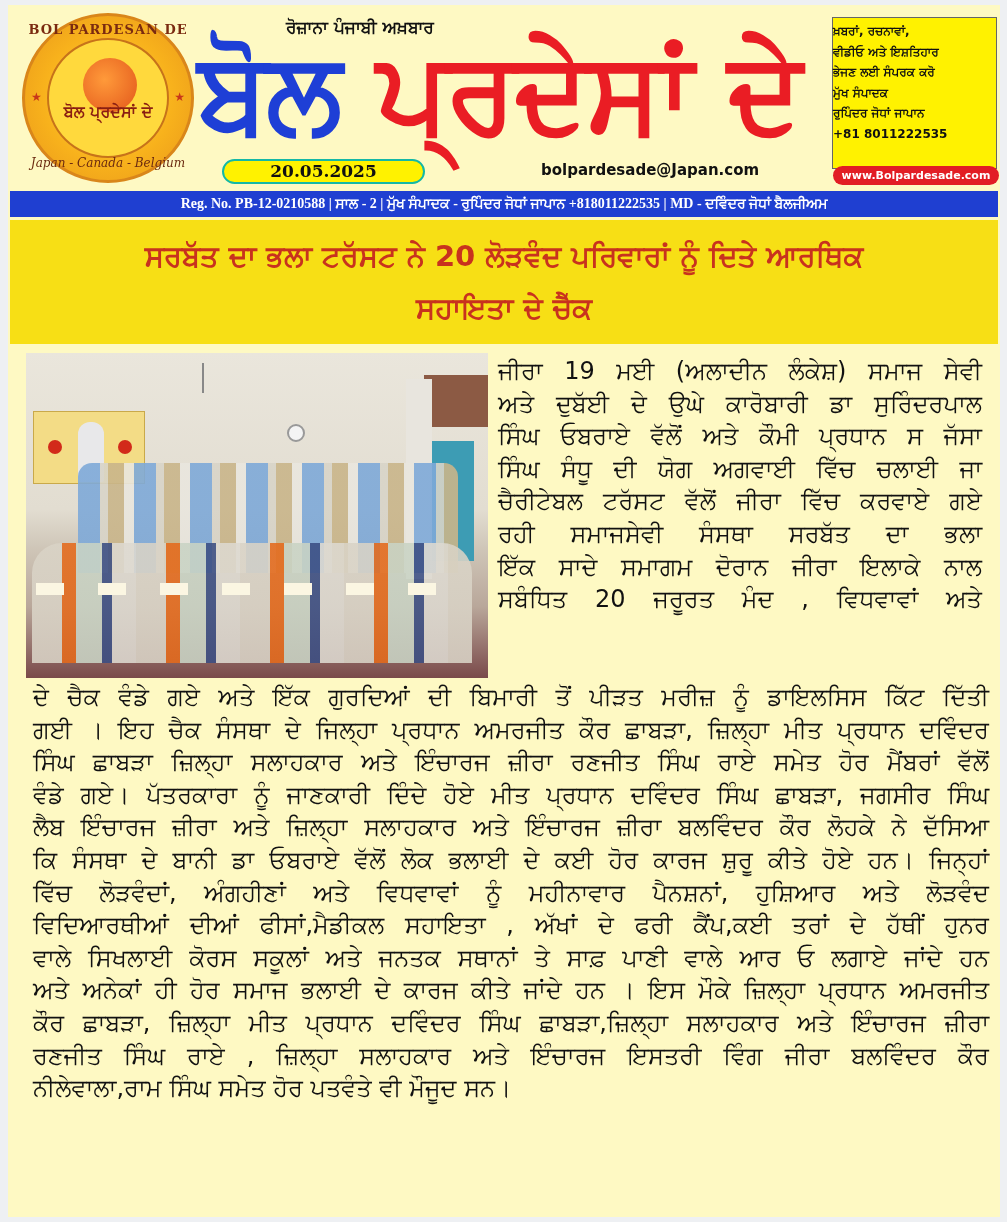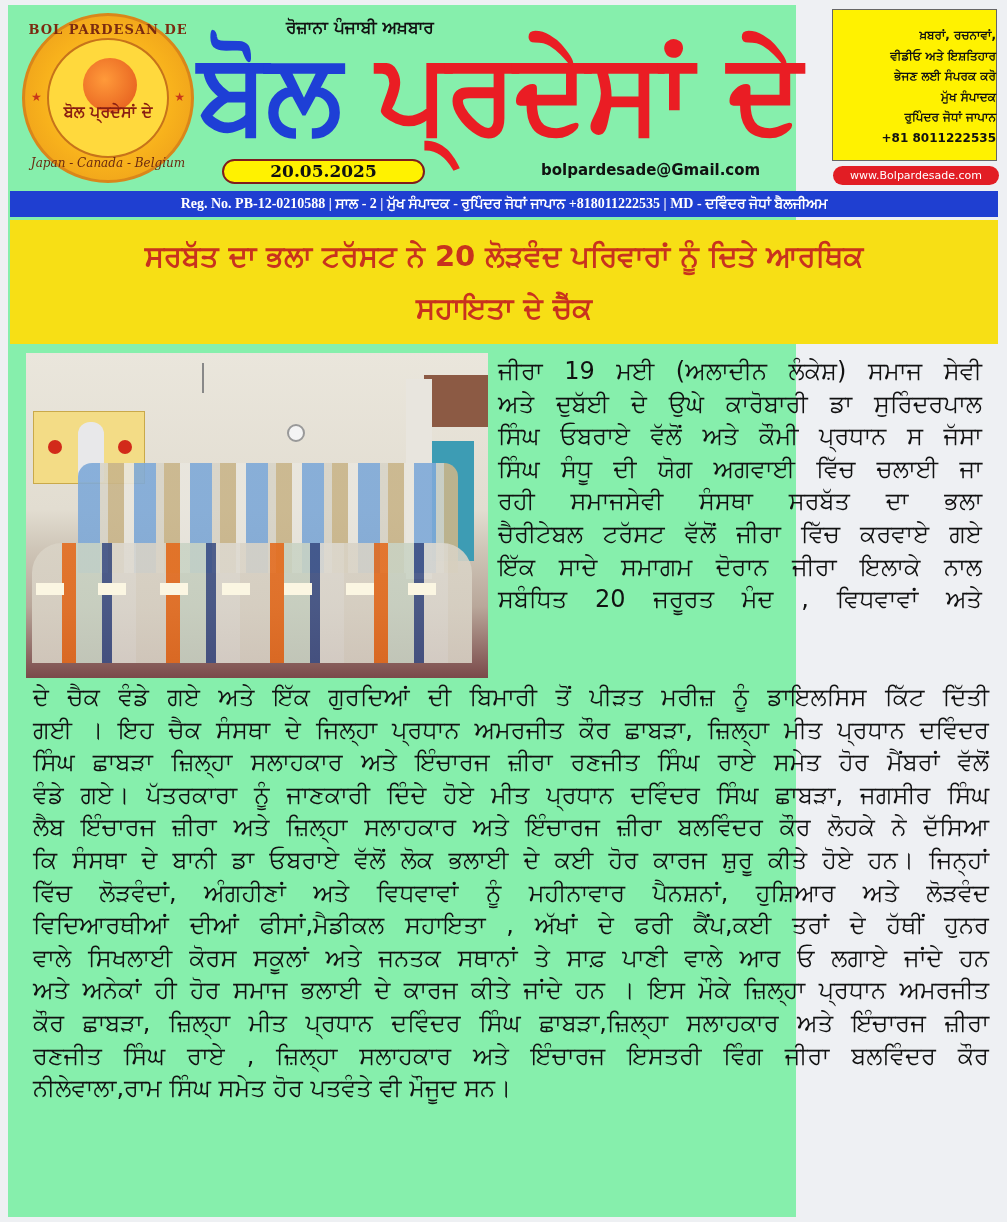--- a/index.html
+++ b/index.html
@@ -1,18 +1,18 @@
 <!DOCTYPE html>
 <html><head>
 <meta charset="utf-8">
 <style>
   * { box-sizing: border-box; margin: 0; padding: 0; }
   html, body { width: 1007px; height: 1222px; background: #eef0f3; overflow: hidden; }
   body { font-family: "DejaVu Sans", sans-serif; position: relative; }
-  .page { position: absolute; left: 8px; top: 5px; width: 788px; height: 1212px; background: #86efac; }
+  .page { position: absolute; left: 8px; top: 5px; width: 992px; height: 1212px; background: #fef9c3; }
 
   
   .logo { position: absolute; left: 14px; top: 8px; width: 172px; height: 170px; border-radius: 50%;
           background: radial-gradient(circle at 50% 50%, #ffd44a 0%, #f8b21c 55%, #e8961a 100%);
           border: 3px solid #d9861a; }
   .logo-inner { position: absolute; left: 22px; top: 22px; width: 122px; height: 120px; border-radius: 50%;
                 background: #ffd93d; border: 2px solid #c7731a; }
   .logo-globe { position: absolute; left: 34px; top: 18px; width: 54px; height: 54px; border-radius: 50%;
                 background: radial-gradient(circle at 40% 40%, #ff9a3a, #e2561a); }
   .logo-top { position: absolute; left: 0; top: 6px; width: 100%; text-align: center; font-family: "DejaVu Serif", serif;
@@ -21,29 +21,29 @@
   .logo-bottom { position: absolute; left: 0; top: 140px; width: 100%; text-align: center; font-family: "DejaVu Serif", serif;
                  font-style: italic; font-size: 12px; color: #6b2a10; }
   .logo-star { position: absolute; top: 74px; color: #c8361a; font-size: 12px; }
 
   .tagline { position: absolute; left: 278px; top: 12px; font-size: 17px; font-weight: bold; color: #111; }
   .title { position: absolute; left: 190px; top: 12px; width: 630px; height: 150px; white-space: nowrap;
            font-size: 112px; font-weight: bold; line-height: 150px; letter-spacing: -2px; }
   .title-blue { color: #1e3fd6; }
   .title-red { color: #ea1d24; }
   .date-pill { position: absolute; left: 214px; top: 154px; width: 203px; height: 25px; border-radius: 13px;
-               background: #fff200; border: 2px solid #7f1d1d; text-align: center; font-family: "DejaVu Serif", serif;
+               background: #fff200; border: 2px solid #14b8a6; text-align: center; font-family: "DejaVu Serif", serif;
                font-weight: bold; font-size: 17px; line-height: 21px; color: #111; }
   .email { position: absolute; left: 533px; top: 156px; font-size: 15px; font-weight: bold; color: #111; }
 
-  .contact-box { position: absolute; left: 824px; top: 4px; width: 165px; height: 152px; background: #fff200;
-                 border: 1px solid #666; text-align: right; padding-top: 15px; }
+  .contact-box { position: absolute; left: 824px; top: 12px; width: 165px; height: 152px; background: #fff200;
+                 border: 1px solid #666; text-align: left; padding-top: 3px; }
   .contact-box div { font-size: 12px; font-weight: bold; color: #111; line-height: 20.5px; }
   .web-pill { position: absolute; left: 825px; top: 161px; width: 166px; height: 19px; border-radius: 10px;
-              background: #e21d24; color: #fff; font-size: 11px; font-weight: normal; text-align: center; line-height: 19px; }
+              background: #e21d24; color: #fff; font-size: 11px; font-weight: bold; text-align: center; line-height: 19px; }
 
   .reg-bar { position: absolute; left: 2px; top: 186px; width: 988px; height: 26px; background: #1f3fd1;
              color: #fff; font-size: 14px; font-weight: bold; line-height: 26px; text-align: center; white-space: nowrap; font-family: Liberation Serif, serif; }
 
   .headline-box { position: absolute; left: 2px; top: 215px; width: 988px; height: 124px; background: #f7df15; text-align: center; }
   .headline-box div { color: #c8321e; font-size: 29px; font-weight: bold; line-height: 52px; }
   .headline-box .l1 { margin-top: 10px; }
 
   
   .photo { position: absolute; left: 18px; top: 348px; width: 462px; height: 325px; overflow: hidden;
@@ -86,21 +86,21 @@
     <div class="logo-pb">ਬੋਲ ਪ੍ਰਦੇਸਾਂ ਦੇ</div>
     <div class="logo-bottom">Japan - Canada - Belgium</div>
   </div>
 
   <div class="title">
     <span class="title-blue">ਬੋਲ</span>
     <span class="title-red">ਪ੍ਰਦੇਸਾਂ ਦੇ</span>
   </div>
   <div class="tagline">ਰੋਜ਼ਾਨਾ ਪੰਜਾਬੀ ਅਖ਼ਬਾਰ</div>
   <div class="date-pill">20.05.2025</div>
-  <div class="email">bolpardesade@Gmail.com</div>
+  <div class="email">bolpardesade@Japan.com</div>
 
   <div class="contact-box">
     <div>ਖ਼ਬਰਾਂ, ਰਚਨਾਵਾਂ,</div>
     <div>ਵੀਡੀਓ ਅਤੇ ਇਸ਼ਤਿਹਾਰ</div>
     <div>ਭੇਜਣ ਲਈ ਸੰਪਰਕ ਕਰੋ</div>
     <div>ਮੁੱਖ ਸੰਪਾਦਕ</div>
     <div>ਰੁਪਿੰਦਰ ਜੋਧਾਂ ਜਾਪਾਨ</div>
     <div>+81 8011222535</div>
   </div>
   <div class="web-pill">www.Bolpardesade.com</div>
@@ -126,22 +126,22 @@
     <div class="ph-people-row1"></div>
     <div class="ph-people-row2"></div>
     <div class="ph-cheques"></div>
   </div>
 
   <div class="article col-text">
     <span class="line">ਜੀਰਾ 19 ਮਈ (ਅਲਾਦੀਨ ਲੰਕੇਸ਼) ਸਮਾਜ ਸੇਵੀ</span>
     <span class="line">ਅਤੇ ਦੁਬੱਈ ਦੇ ਉਘੇ ਕਾਰੋਬਾਰੀ ਡਾ ਸੁਰਿੰਦਰਪਾਲ</span>
     <span class="line">ਸਿੰਘ ਓਬਰਾਏ ਵੱਲੋਂ ਅਤੇ ਕੌਮੀ ਪ੍ਰਧਾਨ ਸ ਜੱਸਾ</span>
     <span class="line">ਸਿੰਘ ਸੰਧੂ  ਦੀ ਯੋਗ ਅਗਵਾਈ ਵਿੱਚ ਚਲਾਈ ਜਾ</span>
+    <span class="line">ਚੈਰੀਟੇਬਲ ਟਰੱਸਟ ਵੱਲੋਂ ਜੀਰਾ ਵਿੱਚ ਕਰਵਾਏ ਗਏ</span>
     <span class="line">ਰਹੀ ਸਮਾਜਸੇਵੀ ਸੰਸਥਾ ਸਰਬੱਤ ਦਾ ਭਲਾ</span>
-    <span class="line">ਚੈਰੀਟੇਬਲ ਟਰੱਸਟ ਵੱਲੋਂ ਜੀਰਾ ਵਿੱਚ ਕਰਵਾਏ ਗਏ</span>
     <span class="line">ਇੱਕ ਸਾਦੇ ਸਮਾਗਮ ਦੋਰਾਨ ਜੀਰਾ ਇਲਾਕੇ ਨਾਲ</span>
     <span class="line">ਸਬੰਧਿਤ 20 ਜਰੂਰਤ ਮੰਦ , ਵਿਧਵਾਵਾਂ ਅਤੇ</span>
   </div>
 
   <div class="article full-text">
     <span class="line">ਦੇ ਚੈਕ ਵੰਡੇ ਗਏ ਅਤੇ ਇੱਕ ਗੁਰਦਿਆਂ ਦੀ ਬਿਮਾਰੀ ਤੋਂ ਪੀੜਤ ਮਰੀਜ਼ ਨੂੰ ਡਾਇਲਸਿਸ ਕਿੱਟ ਦਿੱਤੀ</span>
     <span class="line">ਗਈ । ਇਹ ਚੈਕ ਸੰਸਥਾ ਦੇ ਜਿਲ੍ਹਾ ਪ੍ਰਧਾਨ ਅਮਰਜੀਤ ਕੌਰ ਛਾਬੜਾ, ਜ਼ਿਲ੍ਹਾ ਮੀਤ ਪ੍ਰਧਾਨ ਦਵਿੰਦਰ</span>
     <span class="line">ਸਿੰਘ ਛਾਬੜਾ ਜ਼ਿਲ੍ਹਾ ਸਲਾਹਕਾਰ ਅਤੇ ਇੰਚਾਰਜ ਜ਼ੀਰਾ ਰਣਜੀਤ ਸਿੰਘ ਰਾਏ ਸਮੇਤ ਹੋਰ ਮੈਂਬਰਾਂ ਵੱਲੋਂ</span>
     <span class="line">ਵੰਡੇ ਗਏ। ਪੱਤਰਕਾਰਾ ਨੂੰ ਜਾਣਕਾਰੀ ਦਿੰਦੇ ਹੋਏ ਮੀਤ ਪ੍ਰਧਾਨ ਦਵਿੰਦਰ ਸਿੰਘ ਛਾਬੜਾ, ਜਗਸੀਰ ਸਿੰਘ</span>
     <span class="line">ਲੈਬ ਇੰਚਾਰਜ ਜ਼ੀਰਾ ਅਤੇ ਜ਼ਿਲ੍ਹਾ ਸਲਾਹਕਾਰ ਅਤੇ ਇੰਚਾਰਜ ਜ਼ੀਰਾ ਬਲਵਿੰਦਰ ਕੌਰ ਲੋਹਕੇ ਨੇ ਦੱਸਿਆ</span>

